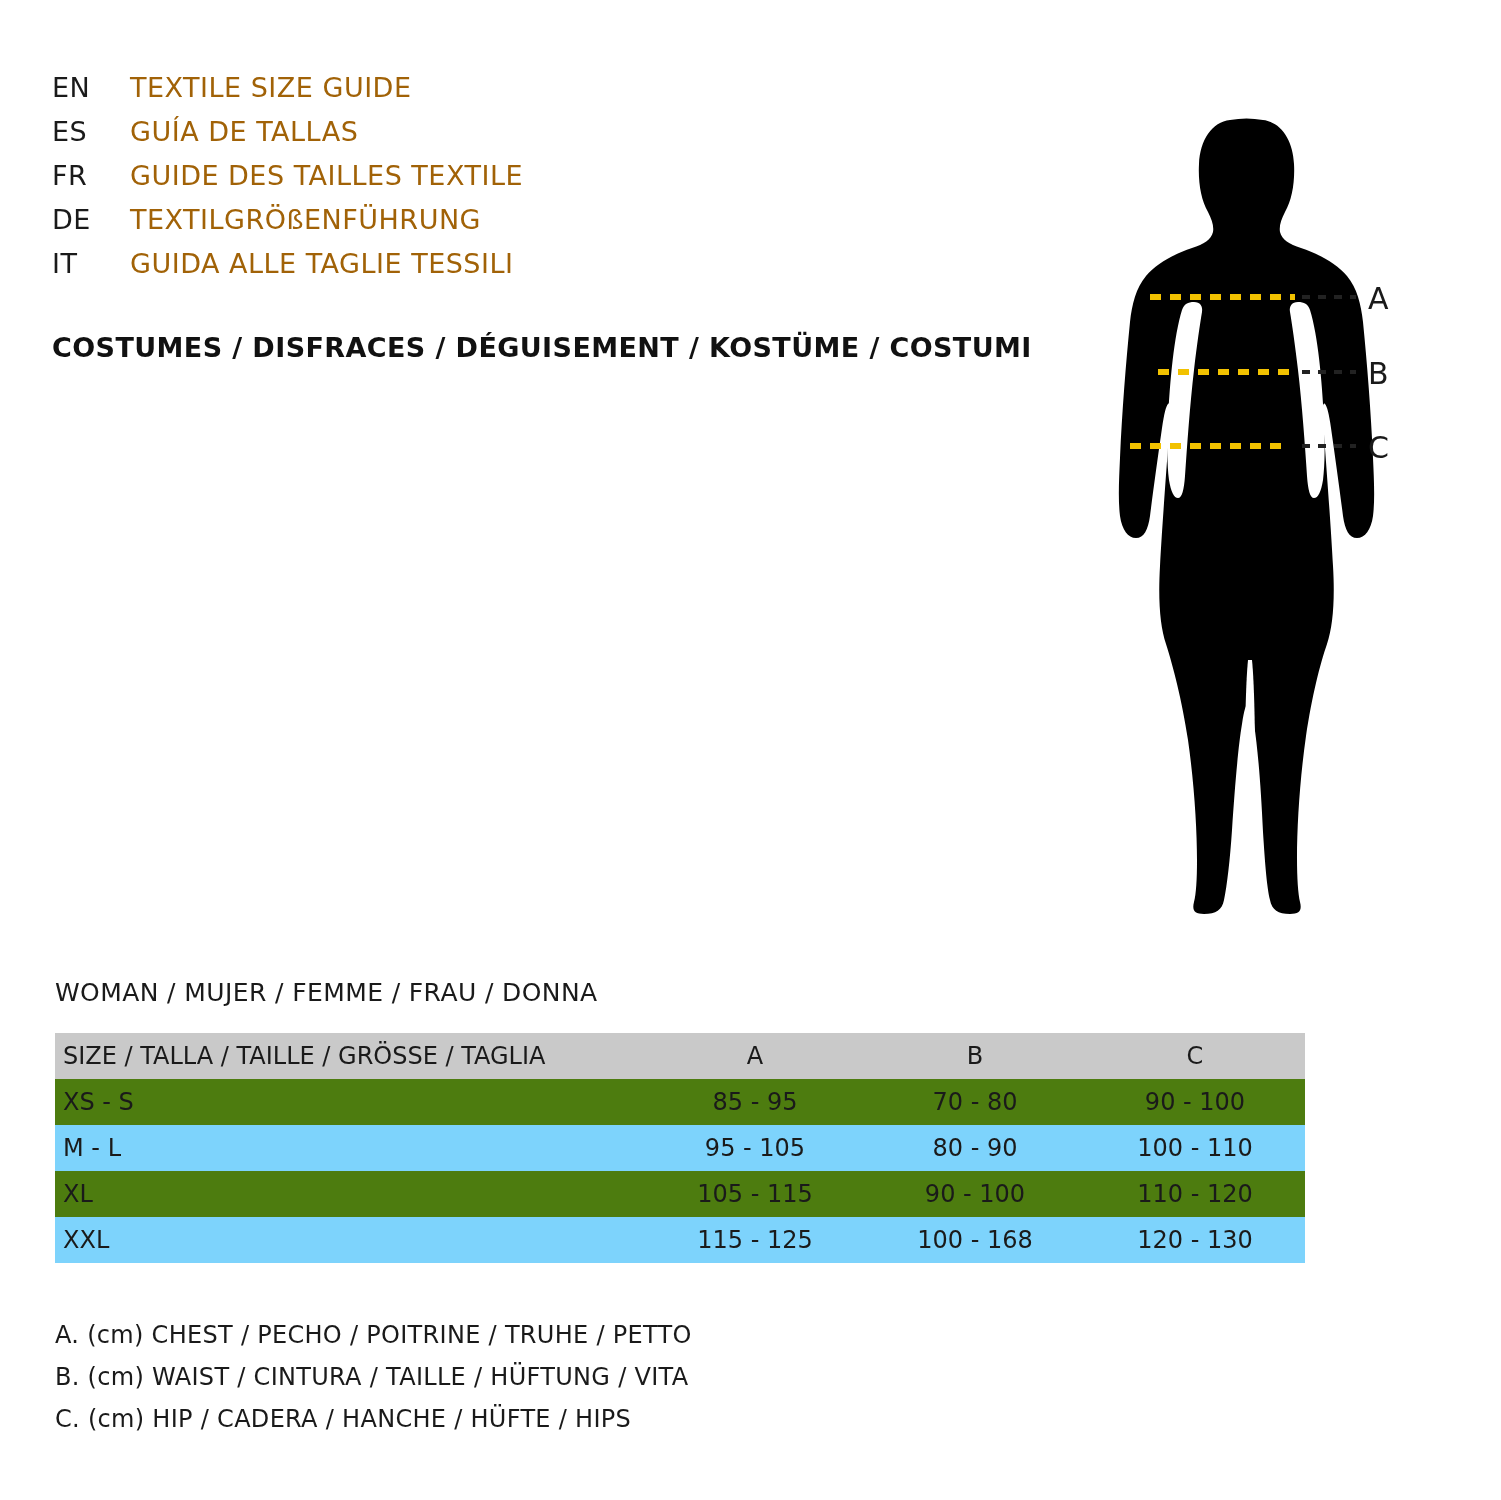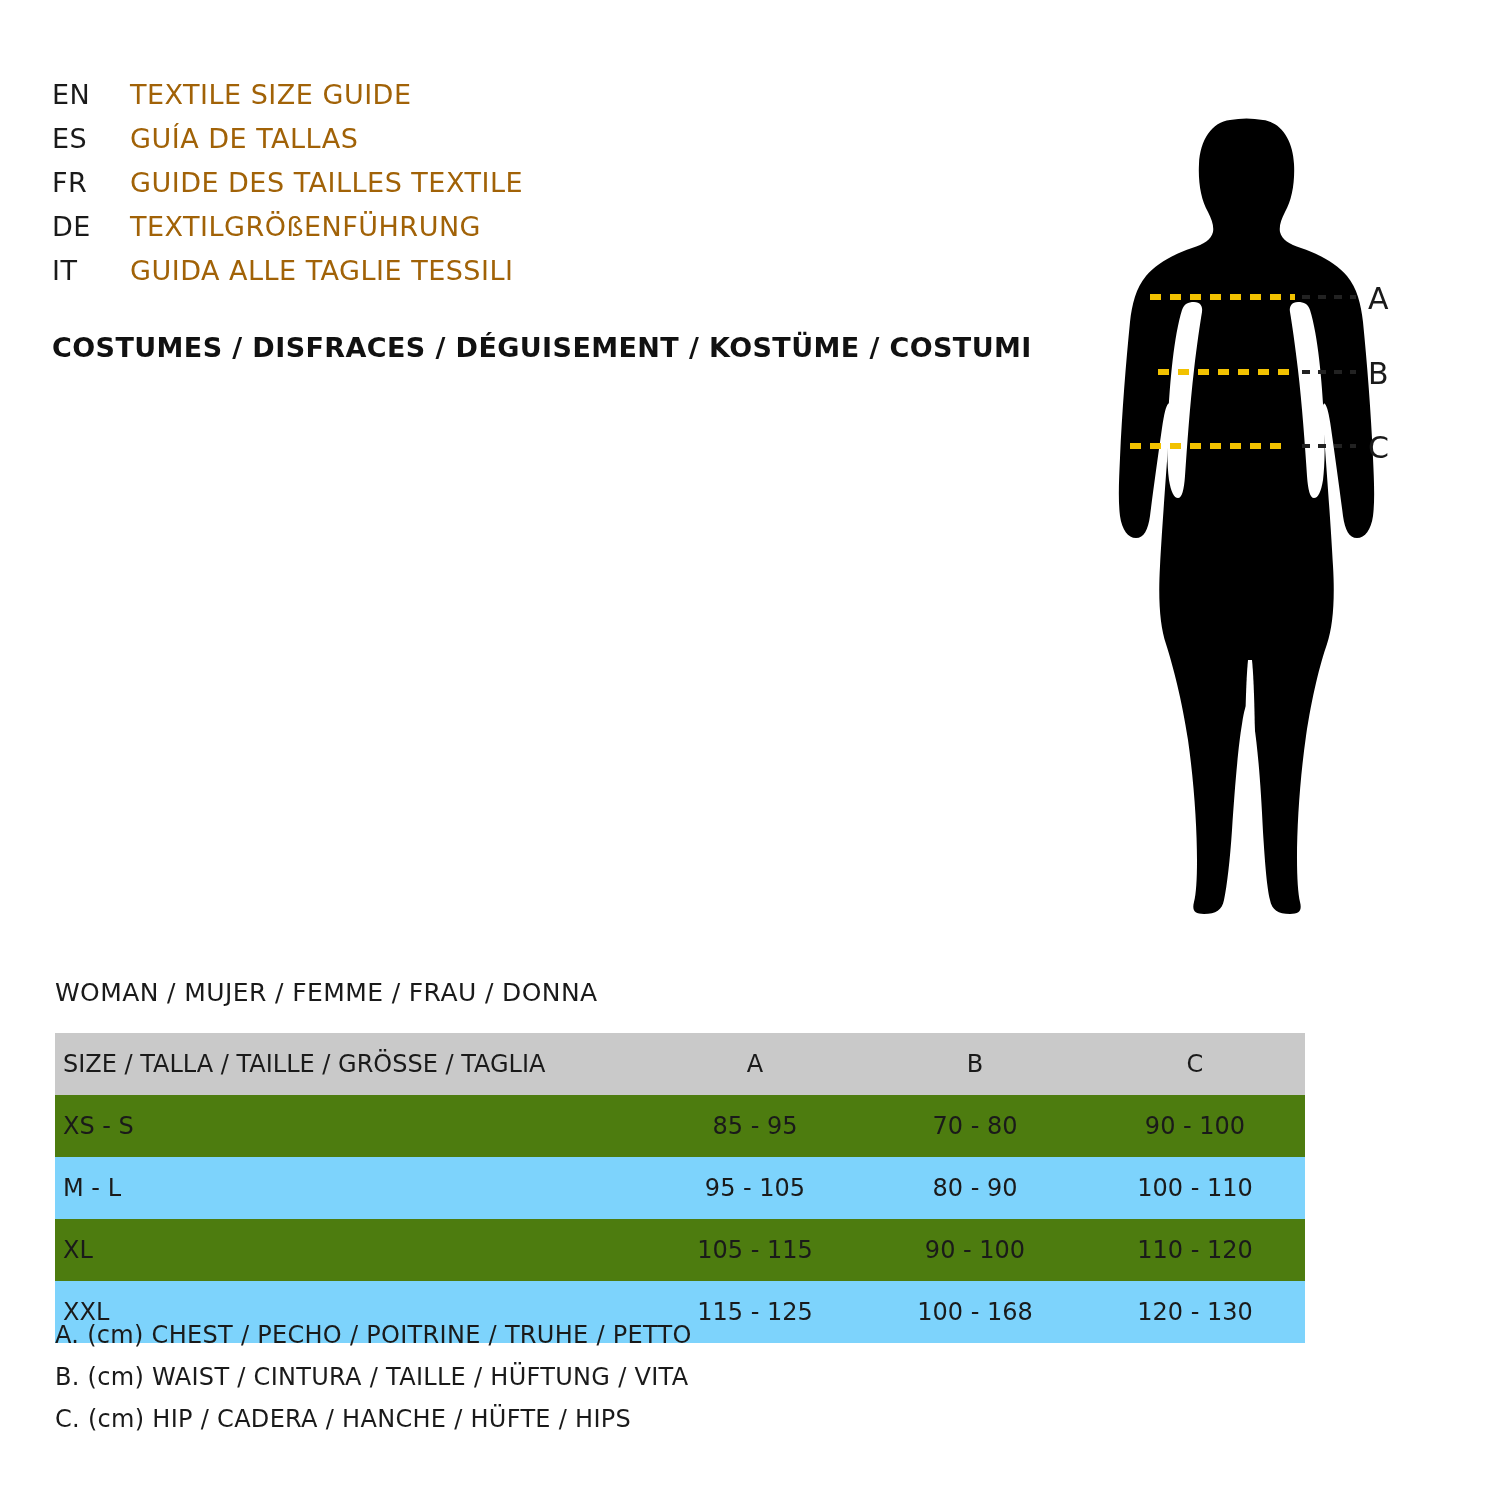--- a/index.html
+++ b/index.html
@@ -18,21 +18,21 @@
 
   
   .lang-block {
     position: absolute;
     left: 52px;
     top: 72px;
     width: 980px;
   }
   .lang-row {
     display: flex;
-    align-items: center;
+    align-items: flex-start;
     height: 44px;
   }
   .lang-code {
     width: 78px;
     font-size: 27px;
     letter-spacing: 0.5px;
     color: #1a1a1a;
   }
   .lang-text {
     font-size: 27px;
@@ -77,21 +77,21 @@
     position: absolute;
     left: 55px;
     top: 1033px;
     width: 1250px;
     border-collapse: collapse;
     font-size: 24px;
     color: #1a1a1a;
   }
   table.size-table th,
   table.size-table td {
-    padding: 12px;
+    padding: 4px;
     height: 38px;
     font-weight: normal;
     text-align: center;
     vertical-align: middle;
   }
   table.size-table th.label-col,
   table.size-table td.label-col {
     text-align: left;
     padding-left: 8px;
   }

